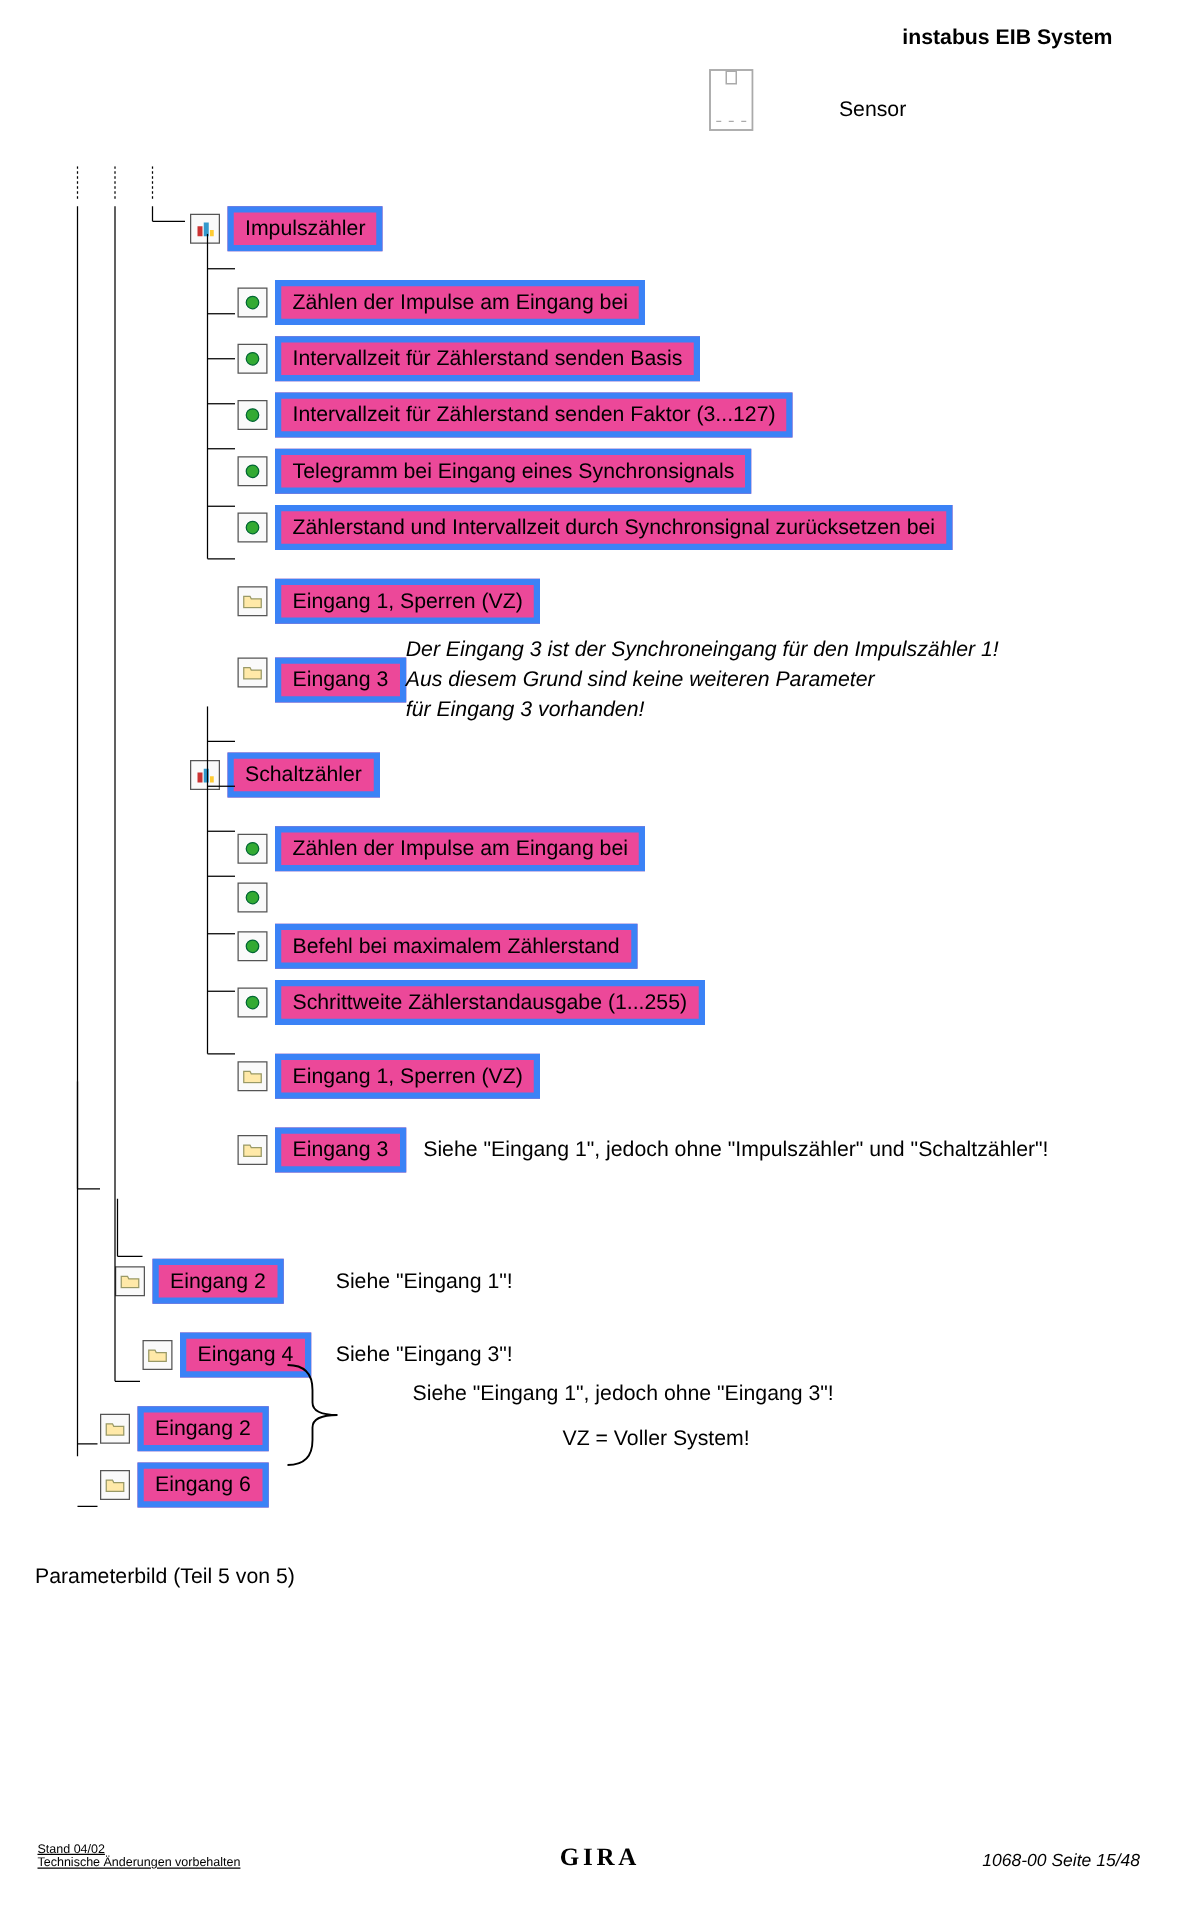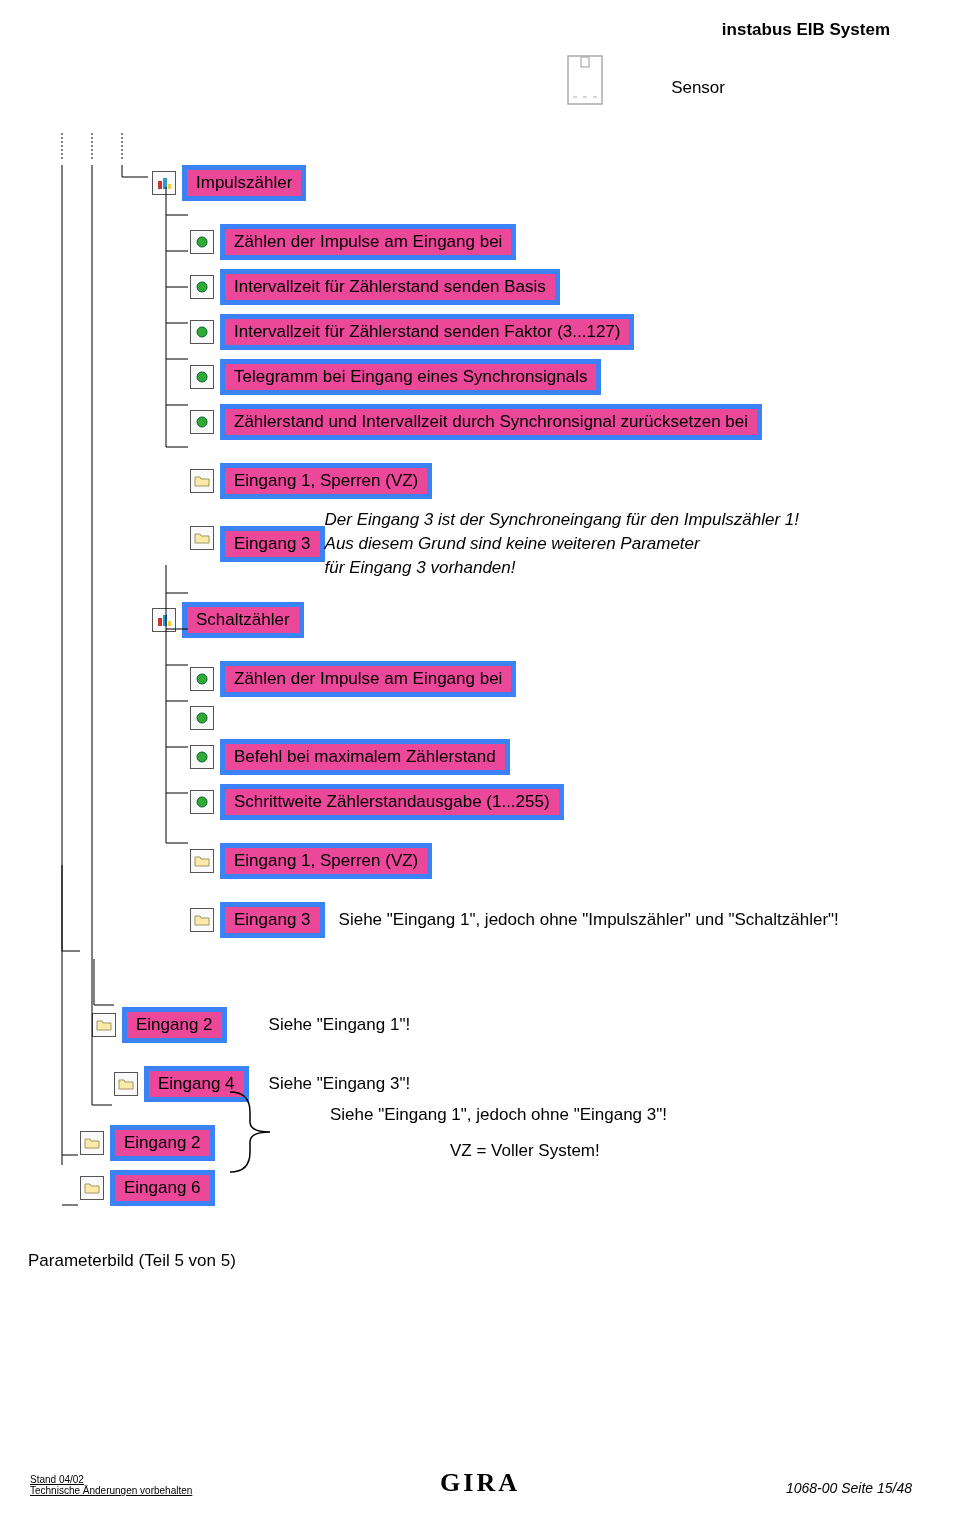--- a/index.html
+++ b/index.html
@@ -36,21 +36,21 @@
     margin-left: 14px;
     white-space: nowrap;
   }
   .level1 { margin-left: 72px; }
   .level2 { margin-left: 110px; }
   .level0a { margin-left: 34px; }
   .tree-conn { position: absolute; stroke: #000; fill: none; pointer-events: none; }
   .note-block { line-height: 1.4; margin-left: 0; font-style: italic; }
   .bottom-left { position: absolute; left: 30px; bottom: 30px; font-size: 10px; text-decoration: underline; }
   .bottom-right { position: absolute; right: 48px; bottom: 30px; font-size: 14px; font-style: italic; }
-  .logo { position: absolute; left: 50%; bottom: 28px; transform: translateX(-50%); font-family: Georgia, serif; font-weight: bold; font-size: 26px; letter-spacing: 3px; }
+  .logo { position: absolute; left: 50%; bottom: 28px; transform: translateX(-50%); font-family: Georgia, serif; font-weight: bold; font-size: 20px; letter-spacing: 3px; }
   .param-caption { margin-top: 18px; }
   .brace { position: absolute; }
   .spacer { height: 14px; }
 </style>
 </head>
 <body>
 
 <div class="header">instabus EIB System</div>
 <div class="subheader">Sensor</div>
 <div class="header-icon">

